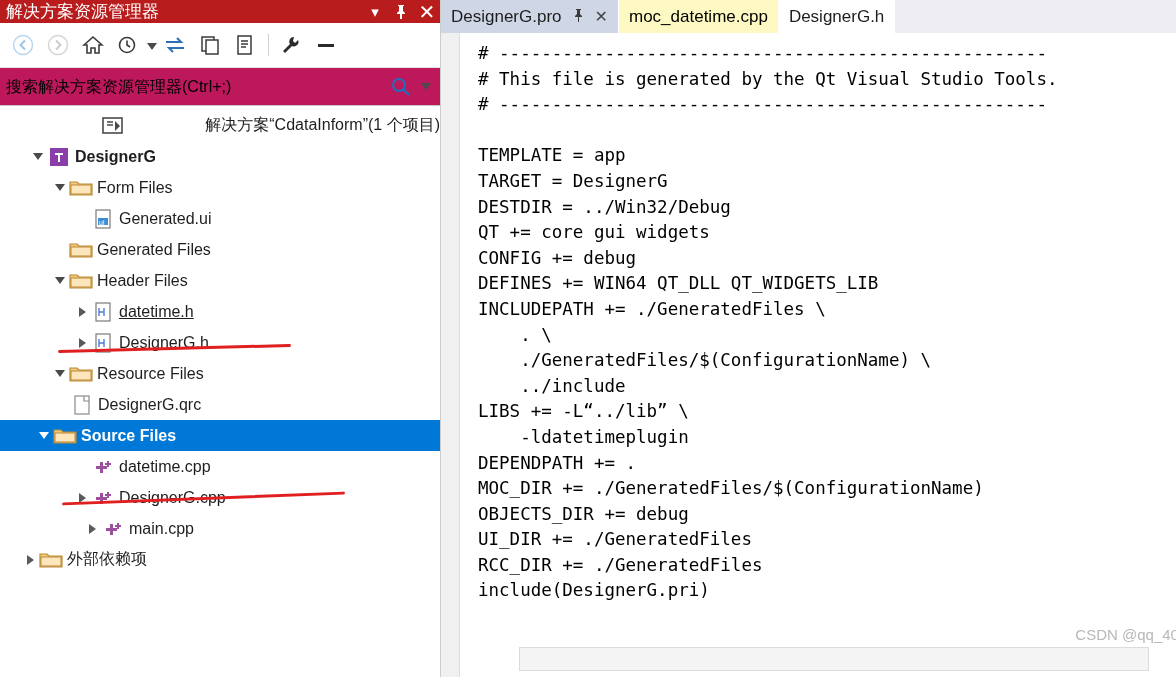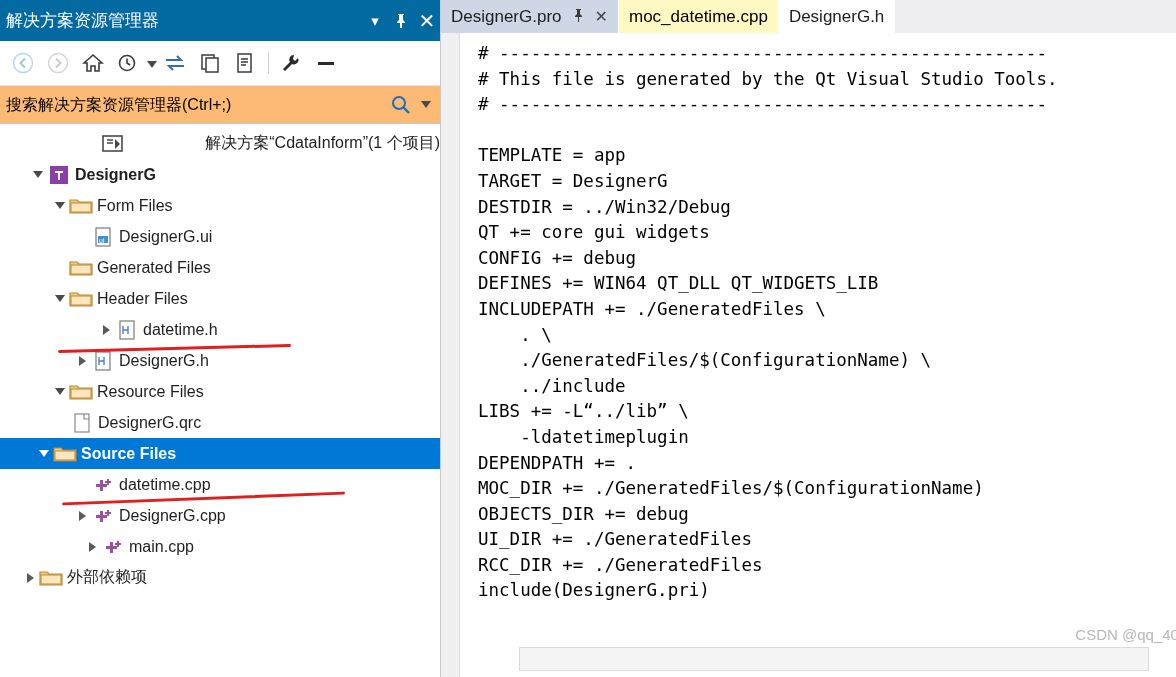--- a/index.html
+++ b/index.html
@@ -21,22 +21,22 @@
     left: 0;
     top: 0;
     width: 441px;
     height: 677px;
     background: #ffffff;
     border-right: 1px solid #cccccc;
     box-sizing: border-box;
   }
 
   .se-titlebar {
-    height: 41px;
-    background: #0369a1;
+    height: 23px;
+    background: #b91c1c;
     color: #ffffff;
     display: flex;
     align-items: center;
     padding-left: 6px;
     box-sizing: border-box;
   }
   .se-title {
     font-size: 17px;
     color: #ffffff;
     white-space: nowrap;
@@ -87,21 +87,21 @@
     background: #d0d0d0;
     margin: 0 5px;
   }
 
   .se-search {
     height: 38px;
     display: flex;
     align-items: center;
     border-bottom: 1px solid #c8c8c8;
     box-sizing: border-box;
-    background: #fdba74;
+    background: #be185d;
   }
   .se-search input {
     flex: 1;
     border: none;
     outline: none;
     font-family: "Liberation Sans", sans-serif;
     font-size: 16px;
     color: #000000;
     padding-left: 6px;
     background: transparent;
@@ -397,21 +397,21 @@
       </div>
       <div class="tree-row" style="padding-left: 74px;">
         <span class="tw-expander"></span>
         <span class="tw-icon">
           <svg width="18" height="20" viewBox="0 0 18 20">
             <rect x="2" y="1" width="14" height="18" fill="#ffffff" stroke="#7a7a7a" stroke-width="1.2"></rect>
             <rect x="4" y="9" width="10" height="7" fill="#3c8fd6"></rect>
             <text x="5" y="15.5" font-size="7" fill="#ffffff" font-family="sans-serif">ui</text>
           </svg>
         </span>
-        <span class="tw-label">DesignerG.ui</span>
+        <span class="tw-label">Generated.ui</span>
       </div>
       <div class="tree-row" style="padding-left: 52px;">
         <span class="tw-expander"></span>
         <span class="tw-icon">
           <svg width="24" height="20" viewBox="0 0 24 20">
             <path d="M1 4 h7 l2 2 h13 v11 h-22z" fill="#f5c87a" stroke="#b98a38" stroke-width="1.2"></path>
             <path d="M2 7 h20 v9 h-20z" fill="#fde6bb" stroke="#b98a38" stroke-width="1"></path>
           </svg>
         </span>
         <span class="tw-label">Generated Files</span>
@@ -421,21 +421,21 @@
           <span class="arrow-down"></span>
         </span>
         <span class="tw-icon">
           <svg width="24" height="20" viewBox="0 0 24 20">
             <path d="M1 4 h7 l2 2 h13 v11 h-22z" fill="#f5c87a" stroke="#b98a38" stroke-width="1.2"></path>
             <path d="M2 7 h20 v9 h-20z" fill="#fde6bb" stroke="#b98a38" stroke-width="1"></path>
           </svg>
         </span>
         <span class="tw-label">Header Files</span>
       </div>
-      <div class="tree-row" style="padding-left: 98px;">
+      <div class="tree-row" style="padding-left: 74px; text-decoration: underline;">
         <span class="tw-expander">
           <span class="arrow-right"></span>
         </span>
         <span class="tw-icon">
           <svg width="18" height="20" viewBox="0 0 18 20">
             <rect x="2" y="1" width="14" height="18" fill="#ffffff" stroke="#7a7a7a" stroke-width="1.2"></rect>
             <path d="M5 6 v8 M5 10 h5 M10 6 v8" stroke="#4a7fd6" stroke-width="1.4" fill="none"></path>
           </svg>
         </span>
         <span class="tw-label">datetime.h</span>

